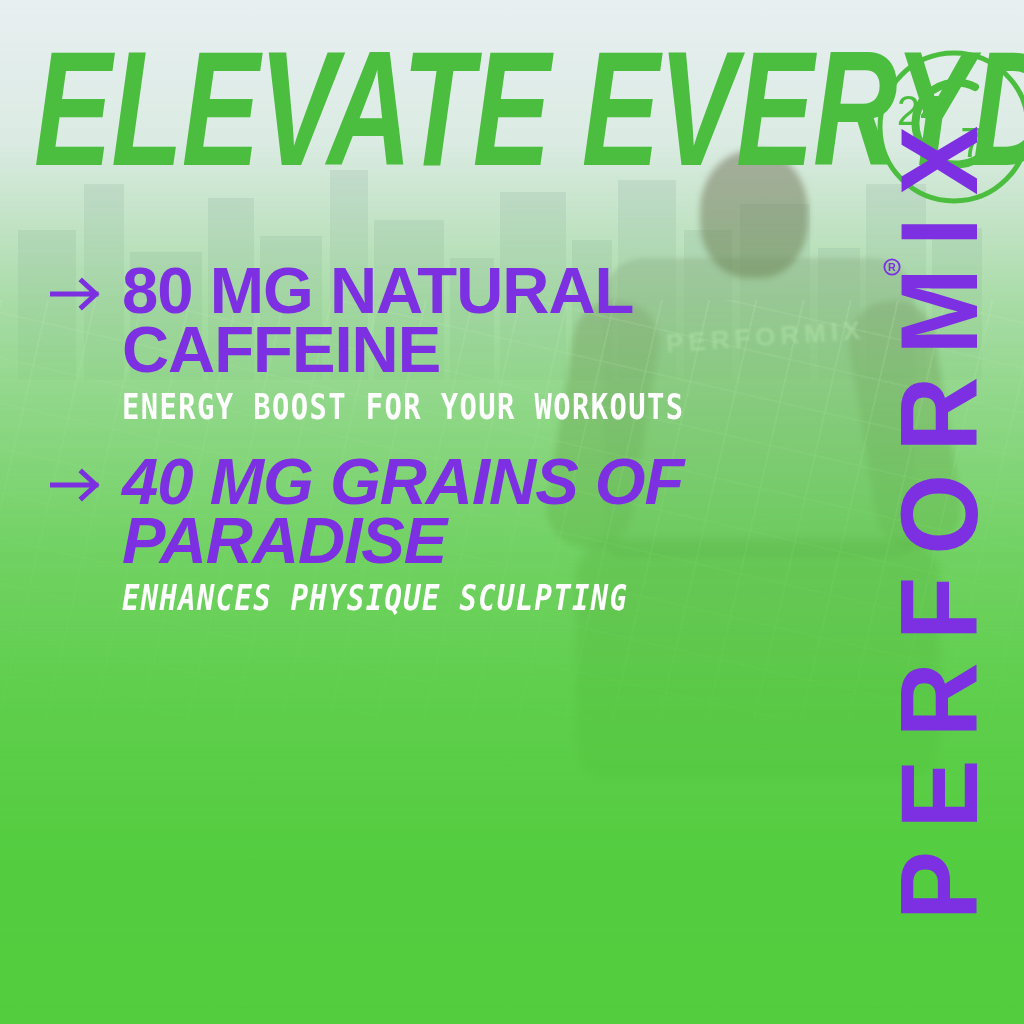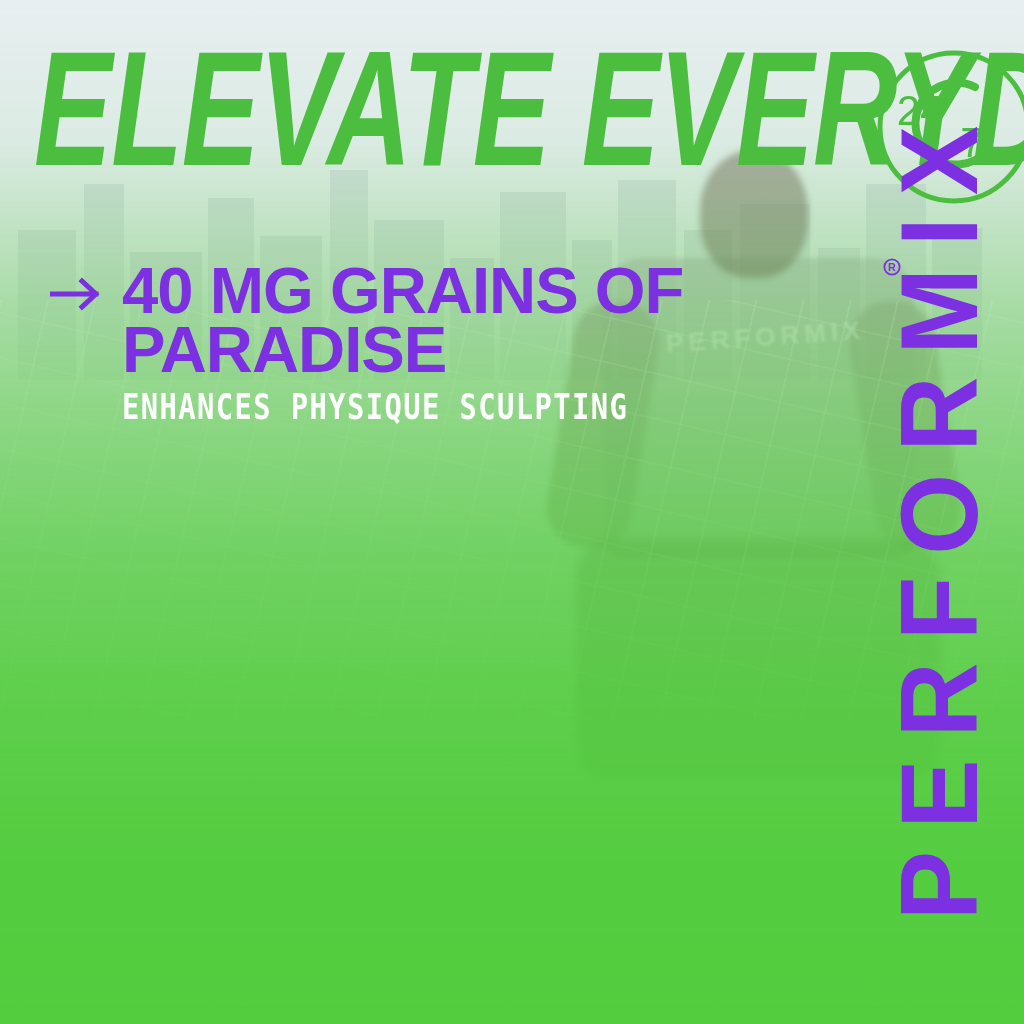--- a/index.html
+++ b/index.html
@@ -260,22 +260,31 @@
       <svg viewBox="0 0 160 160" xmlns="http://www.w3.org/2000/svg">
         <circle cx="80" cy="80" r="74" fill="none" stroke="#4CBE3F" stroke-width="5"></circle>
         <path d="M101 40 A41 41 0 1 0 112 105" fill="none" stroke="#4CBE3F" stroke-width="8" stroke-linecap="round"></path>
         <text x="46" y="78" fill="#4CBE3F" font-family="Liberation Sans, sans-serif" font-size="42" text-anchor="middle">24</text>
         <text x="98" y="110" fill="#4CBE3F" font-family="Liberation Sans, sans-serif" font-size="42" text-anchor="middle">7</text>
       </svg>
     </div>
 
     <div class="bullets">
 
-
       <div class="bullet" style="margin-bottom:30px;">
+        <span class="bullet-arrow">
+          <svg viewBox="0 0 54 36" xmlns="http://www.w3.org/2000/svg">
+            <path d="M2 18 H46 M32 5 L46 18 L32 31" fill="none" stroke="#7B2FE0" stroke-width="5" stroke-linecap="square" stroke-linejoin="miter"></path>
+          </svg>
+        </span>
+        <div class="bullet-title">80 MG NATURAL CAFFEINE</div>
+        <div class="bullet-sub">ENERGY BOOST FOR YOUR WORKOUTS</div>
+      </div>
+
+      <div class="bullet" style="margin-bottom:30px;font-style:italic;">
         <span class="bullet-arrow">
           <svg viewBox="0 0 54 36" xmlns="http://www.w3.org/2000/svg">
             <path d="M2 18 H46 M32 5 L46 18 L32 31" fill="none" stroke="#7B2FE0" stroke-width="5" stroke-linecap="square" stroke-linejoin="miter"></path>
           </svg>
         </span>
         <div class="bullet-title">40 MG GRAINS OF PARADISE</div>
         <div class="bullet-sub">ENHANCES PHYSIQUE SCULPTING</div>
       </div>
 
 

